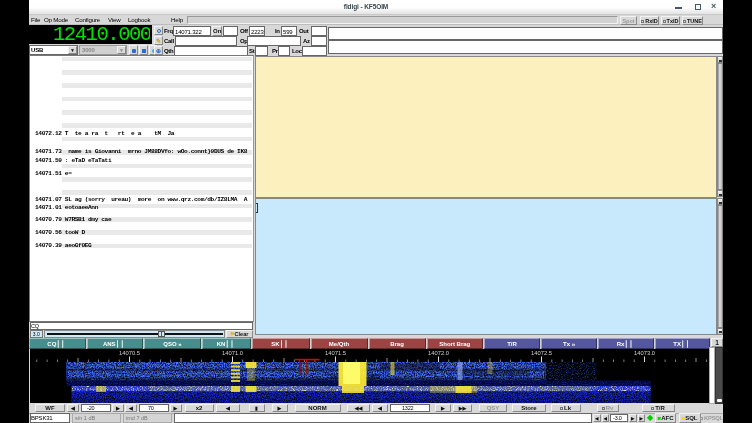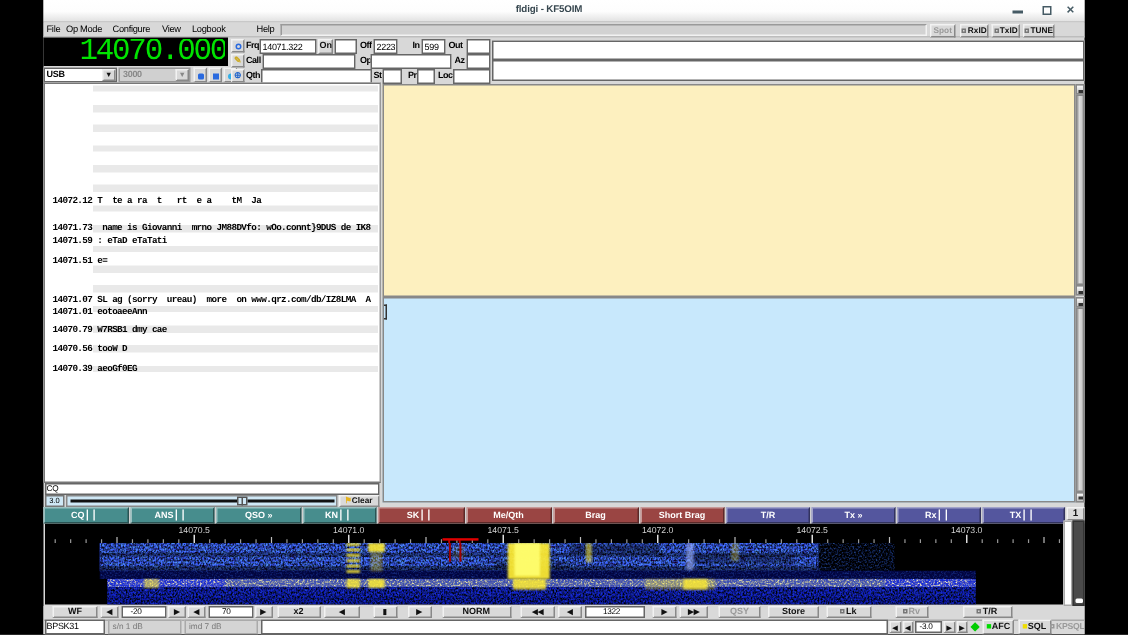--- a/index.html
+++ b/index.html
@@ -36,21 +36,21 @@
 <div class="mi" style="left:142px;top:17px;">Help</div>
       <div class="ab" style="left:158px;top:16px;width:431px;height:8px;background:#d2d2d2;border:1px solid #f2f2f2;border-top-color:#9a9a9a;border-left-color:#9a9a9a;"></div>
 <div class="btn" style="left:591px;top:16px;width:17px;height:9px;color:#999;line-height:8px;font-size:5.5px;white-space:nowrap;">Spot</div>
 <div class="btn" style="left:611px;top:16px;width:19px;height:9px;line-height:8px;font-size:5.5px;white-space:nowrap;"><span class="cb"></span>RxID</div>
 <div class="btn" style="left:632px;top:16px;width:19px;height:9px;line-height:8px;font-size:5.5px;white-space:nowrap;"><span class="cb"></span>TxID</div>
 <div class="btn" style="left:653px;top:16px;width:21px;height:9px;line-height:8px;font-size:5.5px;white-space:nowrap;"><span class="cb"></span>TUNE</div>
 
 <div class="ab" style="left:0;top:25px;width:123px;height:19px;background:#000;"></div>
 <div class="ab" style="left:24px;top:26px;width:97px;height:18px;color:#00e400;
  font-family:'Liberation Mono',monospace;font-size:20.6px;line-height:17px;text-align:right;
- letter-spacing:-1.5px;white-space:nowrap;overflow:hidden;">14070.000</div>
+ letter-spacing:-1.5px;white-space:nowrap;overflow:hidden;">12410.000</div>
 
 <div class="f" style="left:0;top:45px;width:49px;height:10px;"></div>
 <div class="fv" style="left:2px;top:47px;font-weight:bold;">USB</div>
 <div class="btn" style="left:39px;top:46px;width:9px;height:8px;line-height:7px;font-size:5px;">▼</div>
 <div class="ab" style="left:50px;top:45px;width:48px;height:10px;background:#d0d0d0;border:1px solid #999;"></div>
 <div class="fv" style="left:53px;top:47px;color:#888;font-weight:bold;">3000</div>
 <div class="btn" style="left:88px;top:46px;width:9px;height:8px;line-height:7px;font-size:5px;color:#888;">▼</div>
 <div class="btn" style="left:100px;top:45px;width:9px;height:10px;">
         <div style="position:absolute;left:2px;top:2.5px;width:4px;height:4px;background:#2a6adf;border-radius:1px;"></div>
       </div>

